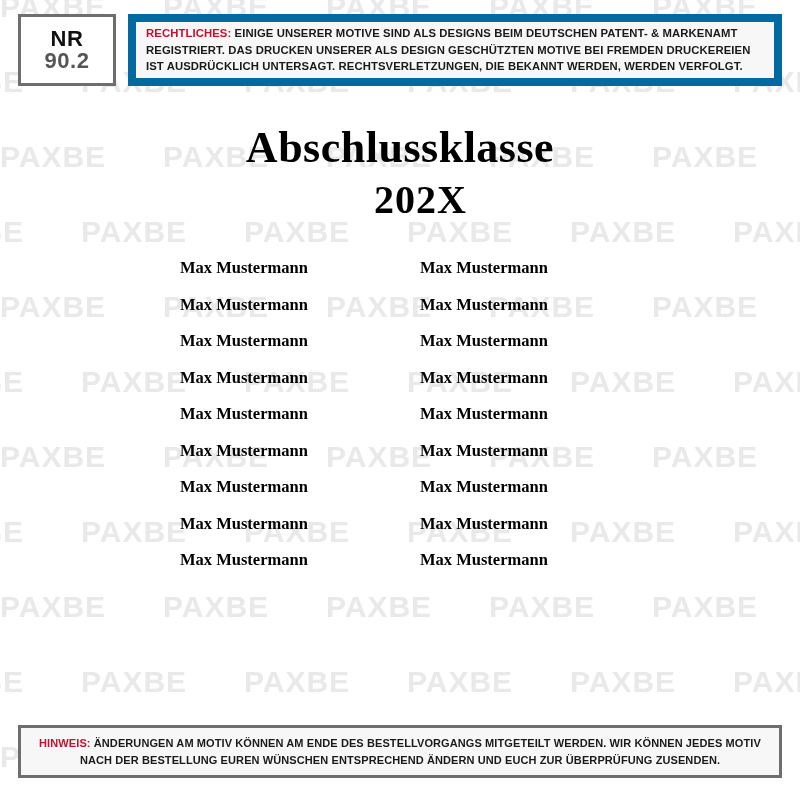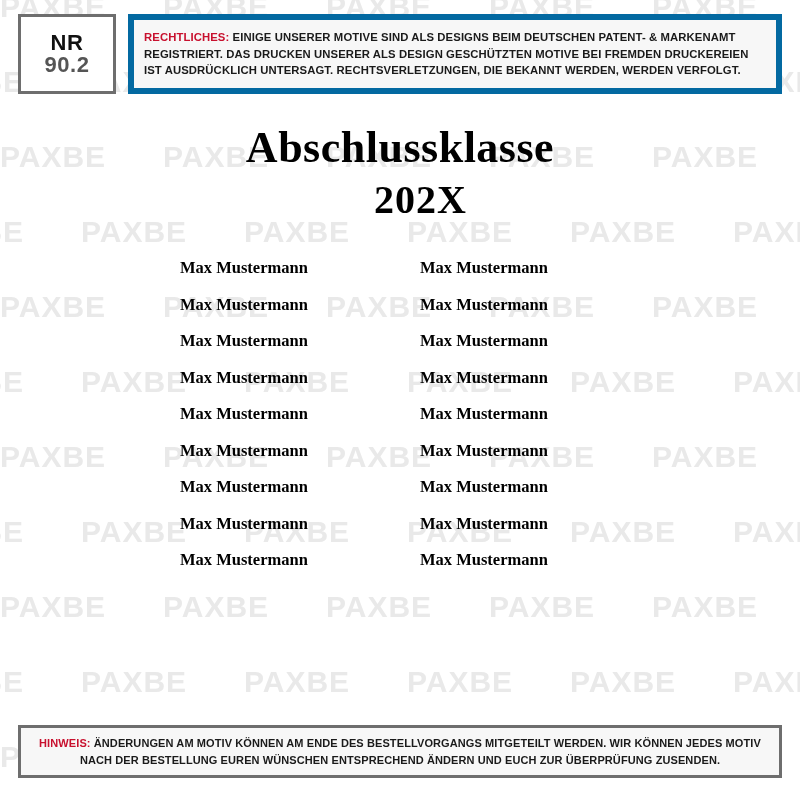--- a/index.html
+++ b/index.html
@@ -39,21 +39,21 @@
     white-space: nowrap;
     user-select: none;
   }
 
   
   #top-bar {
     position: absolute;
     top: 14px;
     left: 18px;
     right: 18px;
-    height: 80px;
+    height: 72px;
     display: flex;
     align-items: stretch;
     z-index: 3;
   }
   #nr-box {
     width: 92px;
     border: 3px solid #6e6e6e;
     background: #ffffff;
     display: flex;
     flex-direction: column;
@@ -69,21 +69,21 @@
   }
   #nr-box .nr-value {
     font-weight: 700;
     font-size: 22px;
     color: #555;
     letter-spacing: 0.5px;
   }
   #legal-box {
     flex: 1;
     margin-left: 12px;
-    border: 6px solid #0369a1;
+    border: 8px solid #0369a1;
     background: #f7f7f7;
     padding: 6px 8px 6px 10px;
     box-sizing: border-box;
     display: flex;
     align-items: center;
   }
   #legal-text {
     font-size: 11.3px;
     font-weight: 700;
     line-height: 1.48;

